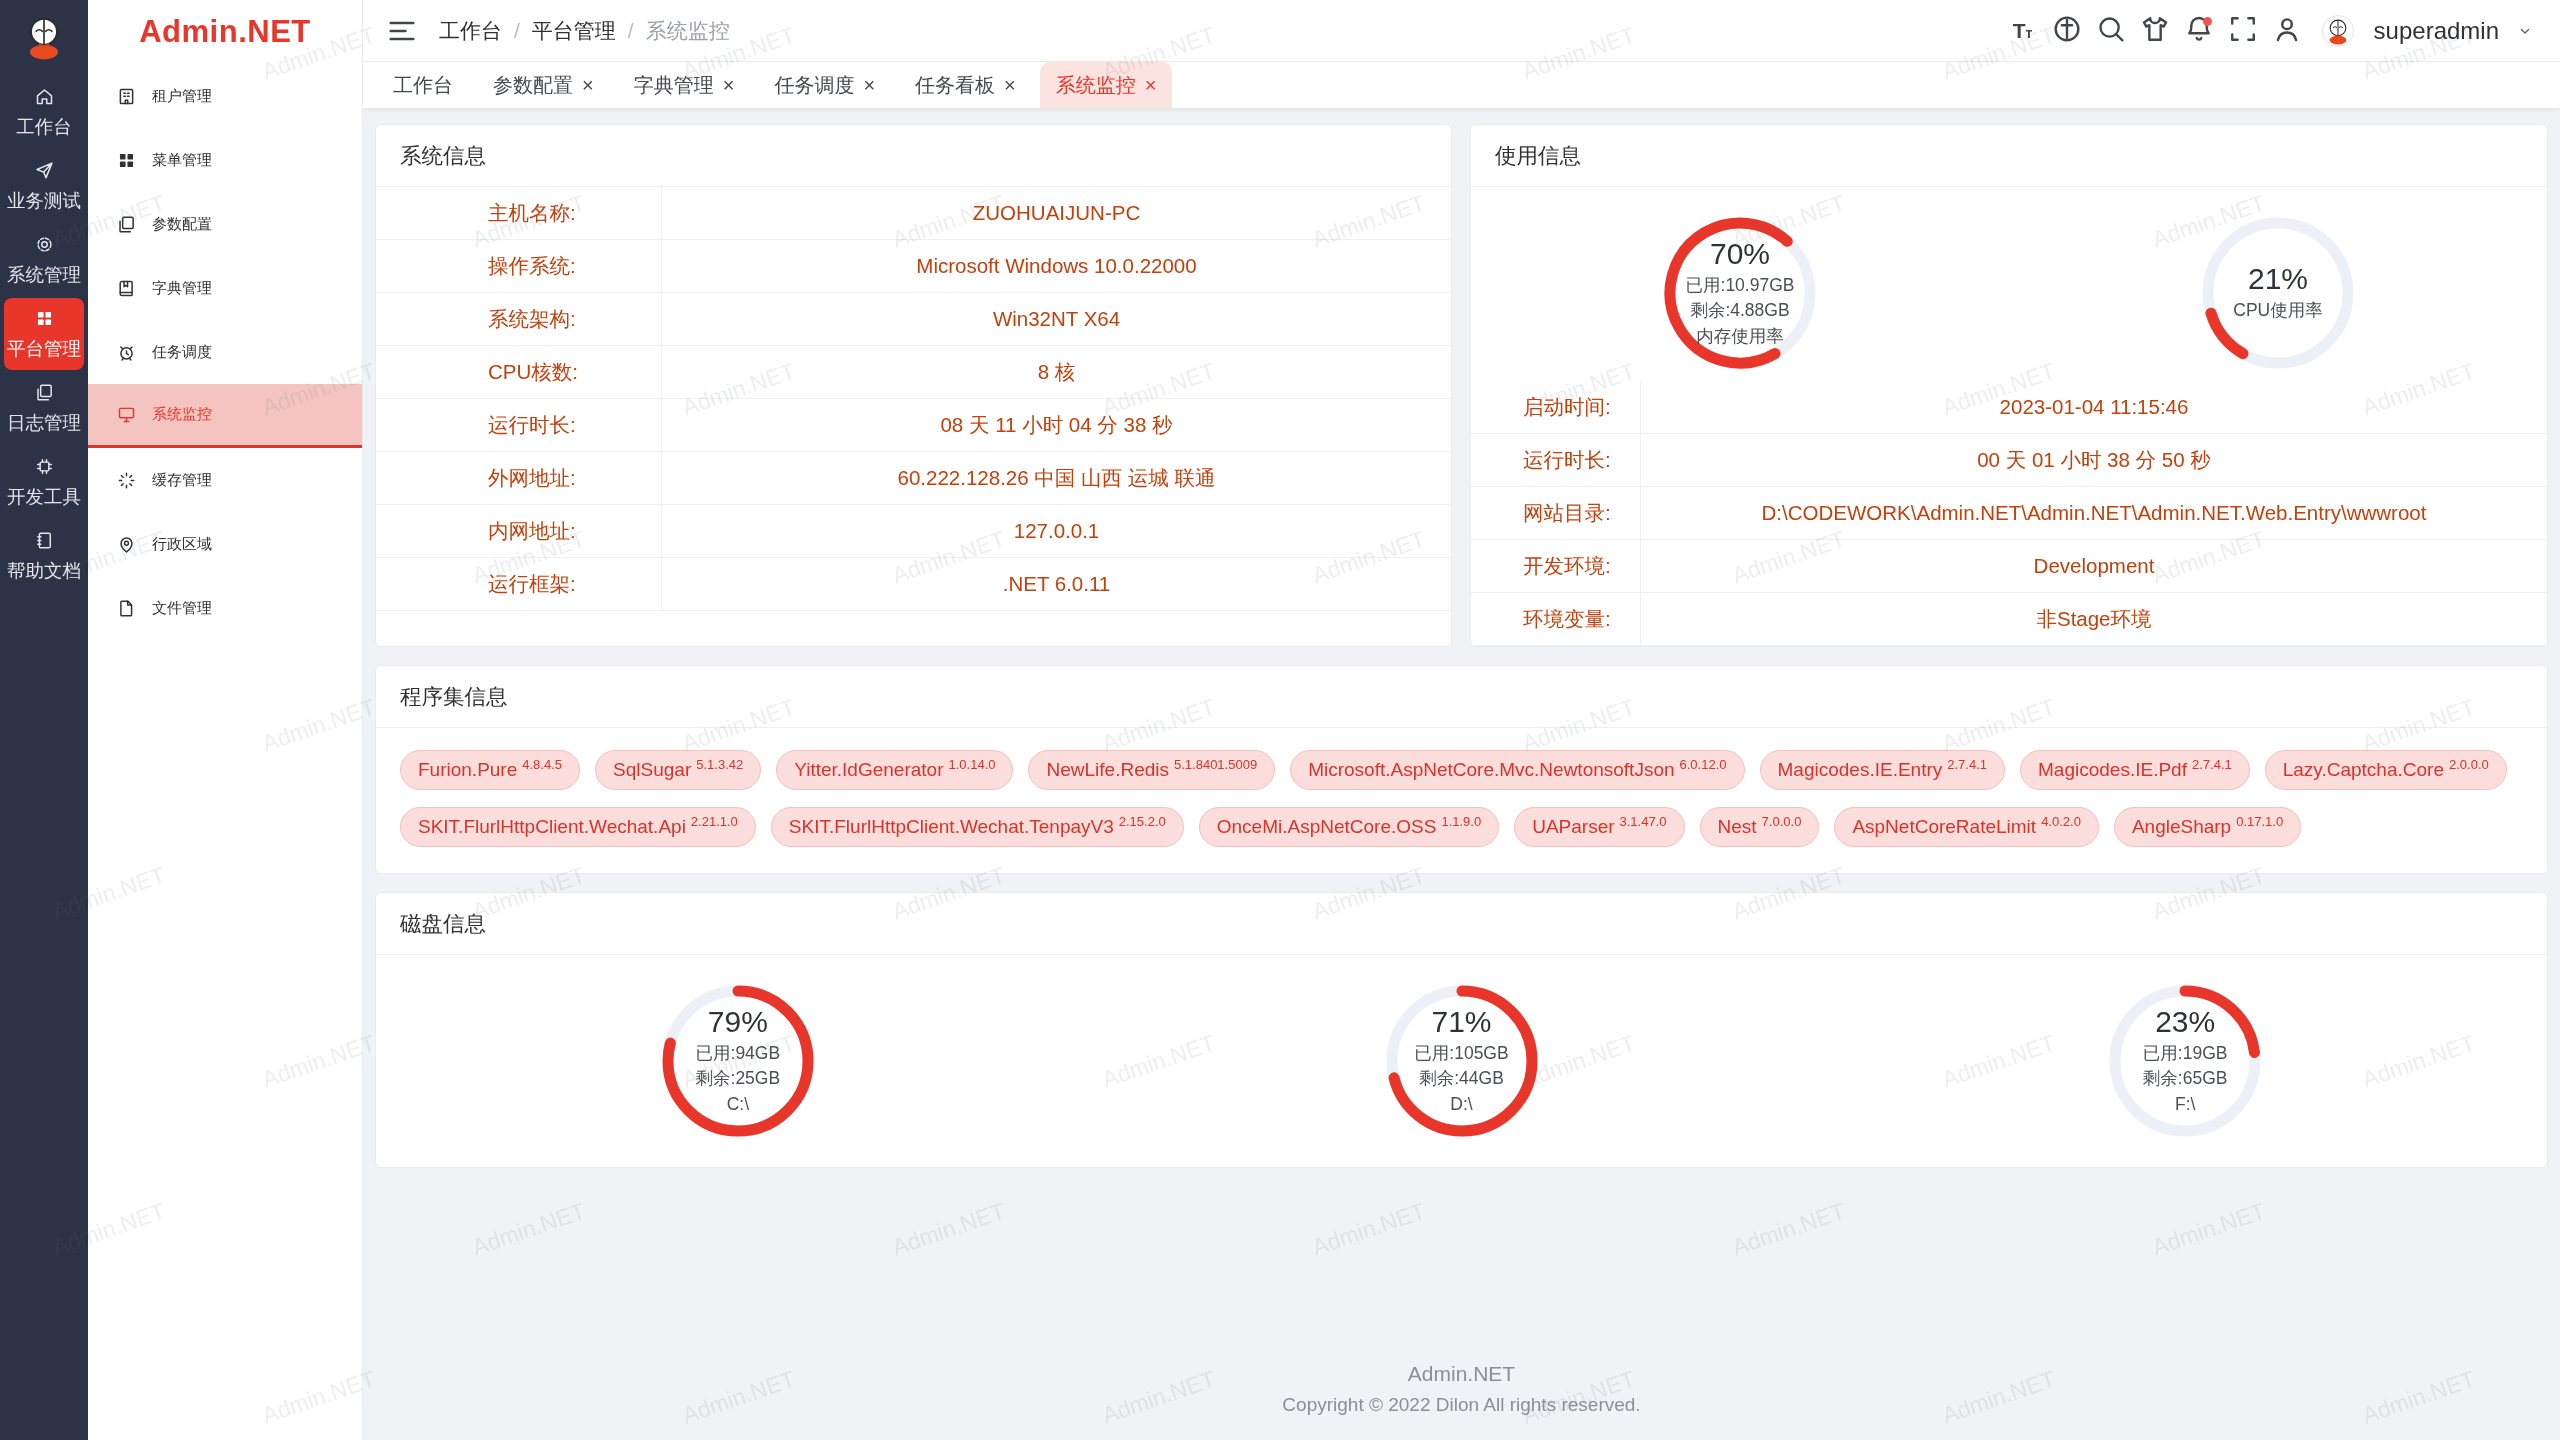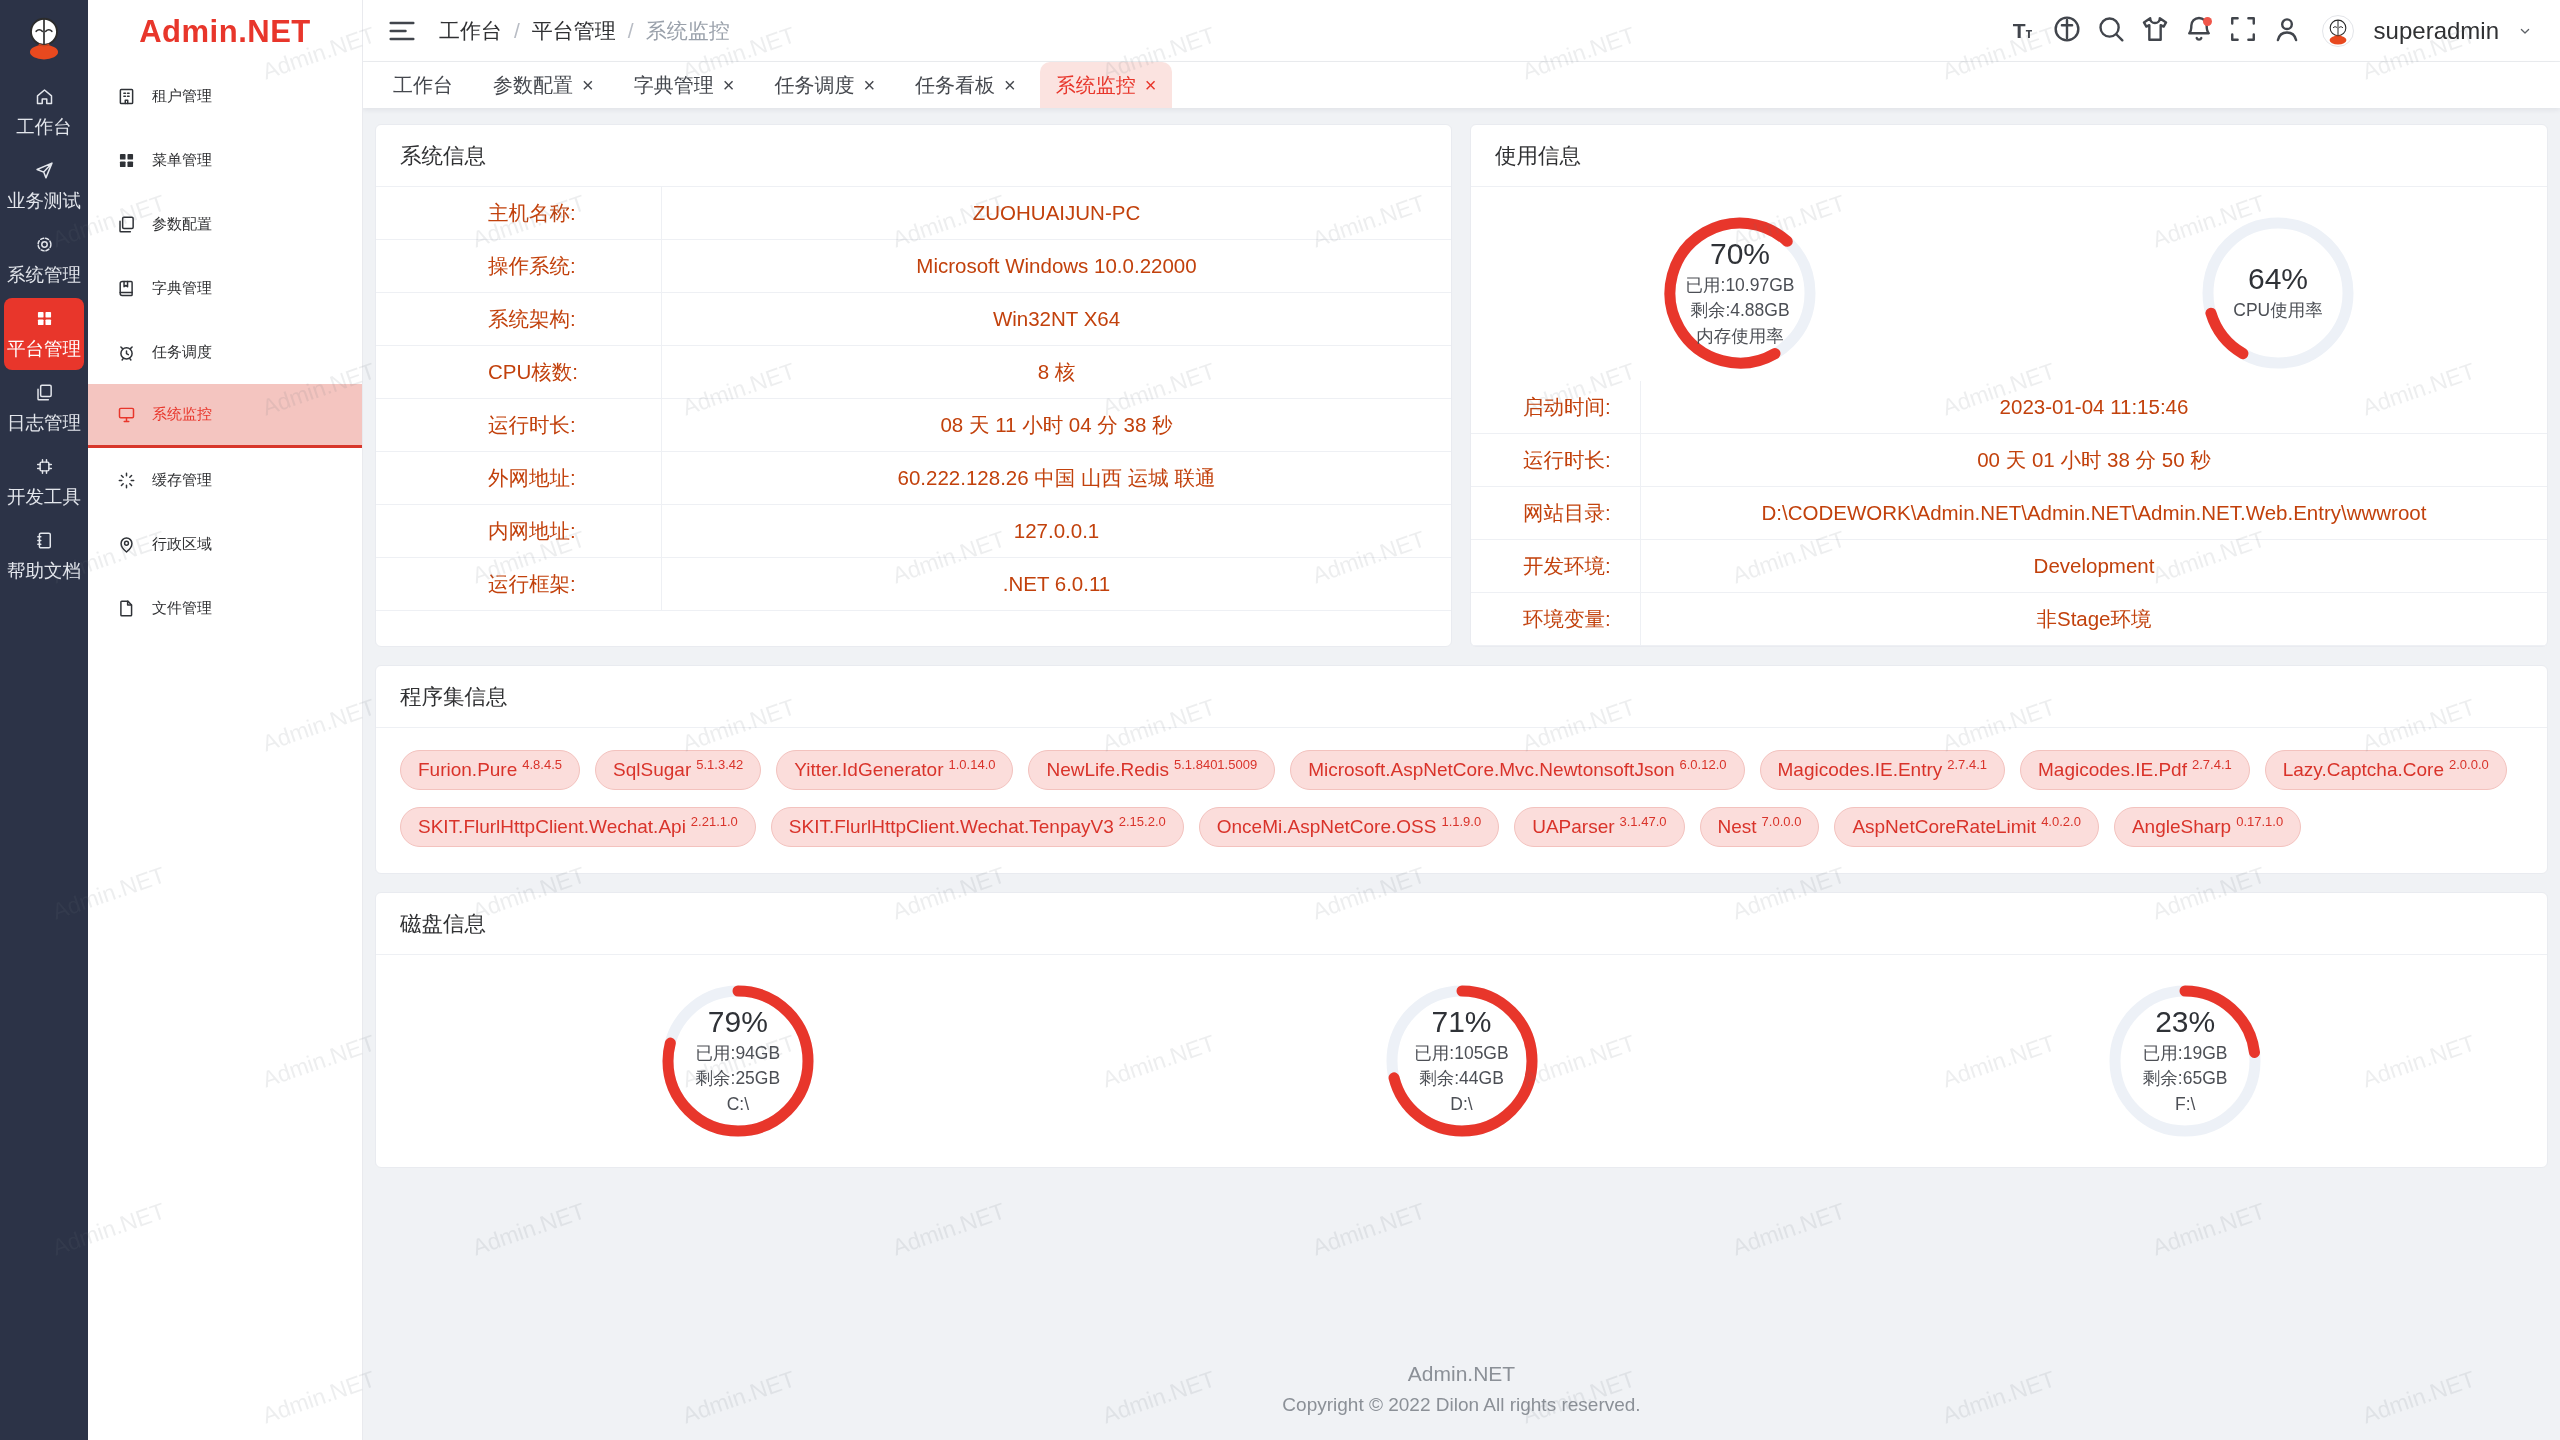--- a/index.html
+++ b/index.html
@@ -379,21 +379,21 @@
                   </div>
                 </div>
               </div>
               <div class="gauge-cell">
                 <div class="gauge">
                   <svg viewBox="0 0 164 164">
                     <circle cx="82" cy="82" r="70" fill="none" stroke="#edf1f7" stroke-width="11"></circle>
                     <circle cx="82" cy="82" r="70" fill="none" stroke="#e8362b" stroke-width="11" stroke-linecap="round" stroke-dasharray="52.77875658030852 439.822971502571" transform="rotate(120 82 82)"></circle>
                   </svg>
                   <div class="gauge-center">
-                    <div class="gauge-pct">64%</div>
+                    <div class="gauge-pct">21%</div>
                     <div class="gauge-line">CPU使用率</div>
                   </div>
                 </div>
               </div>
             </div>
           <div class="kv" id="usageRows">
               <div class="kv-row">
                 <div class="kv-label">启动时间:</div>
                 <div class="kv-value">2023-01-04 11:15:46</div>
               </div>

